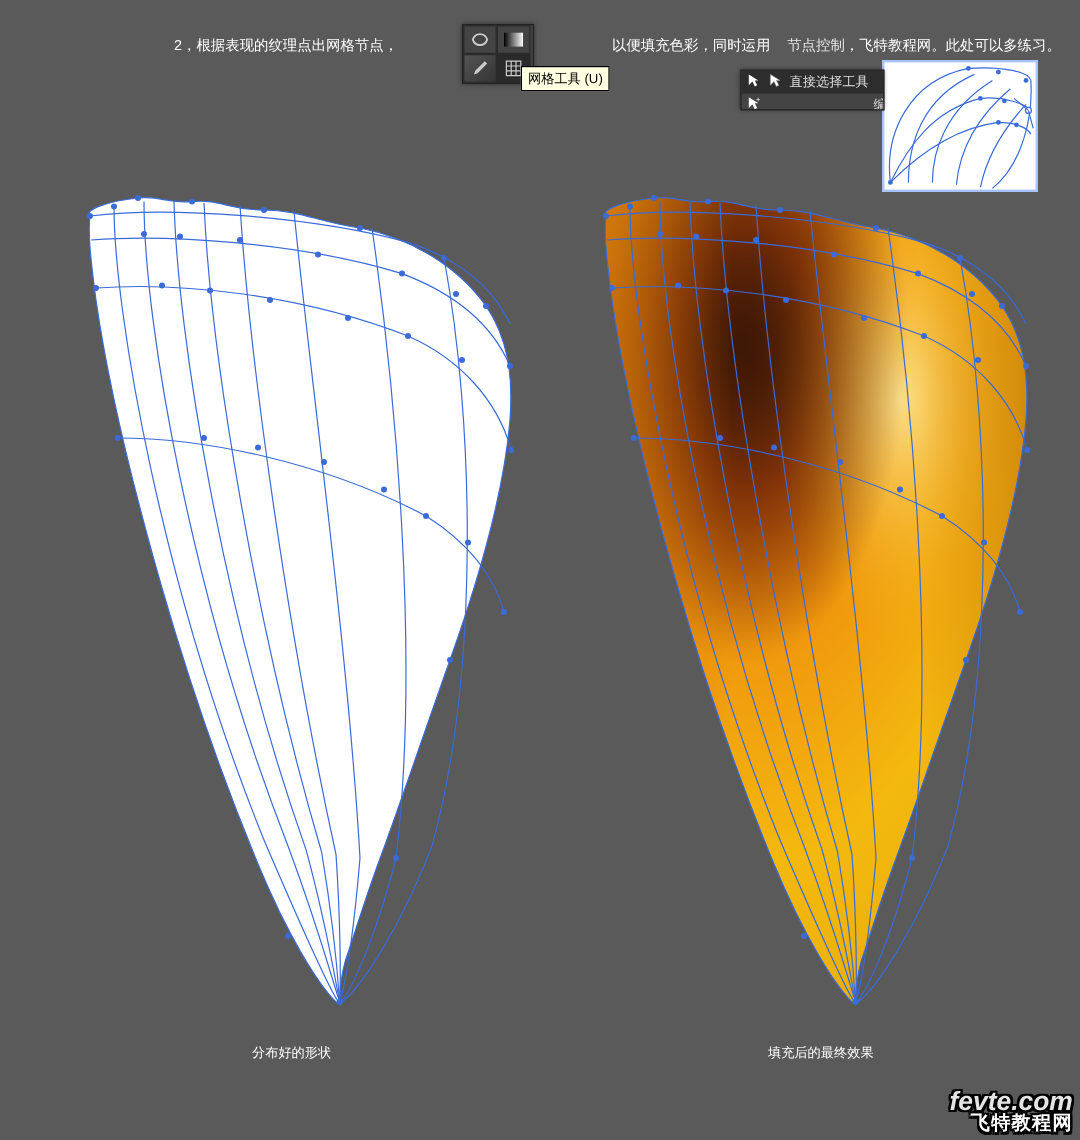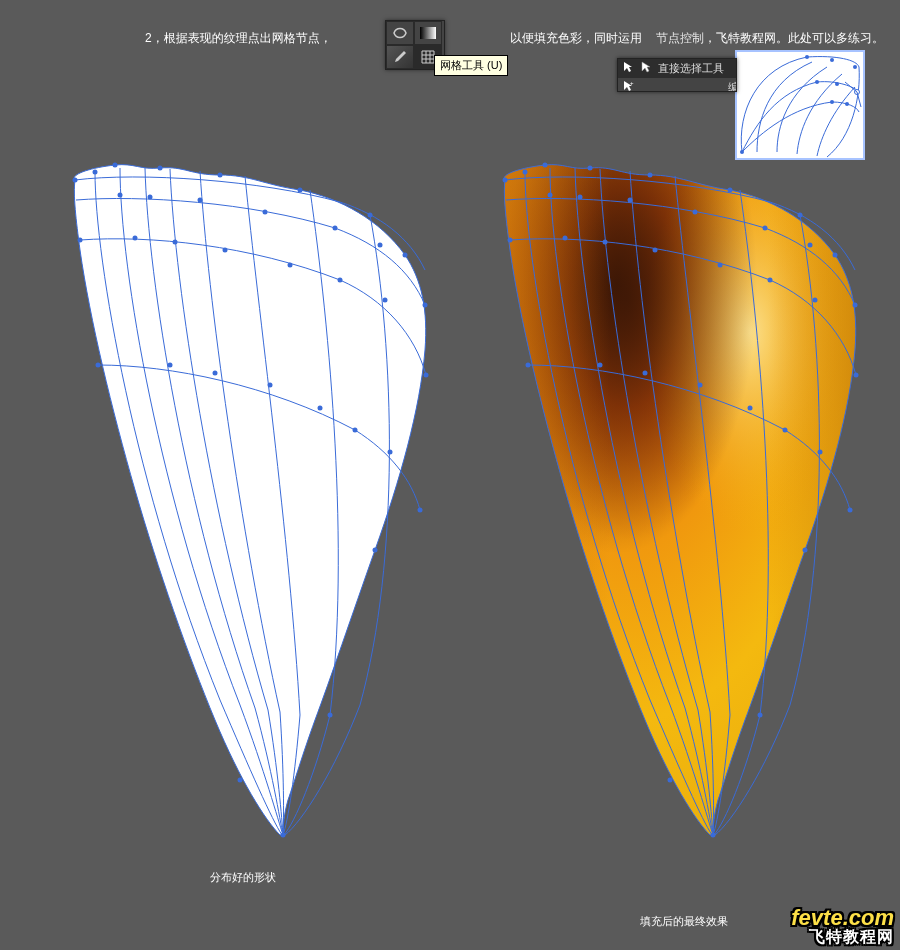--- a/index.html
+++ b/index.html
@@ -110,21 +110,21 @@
   .petal.left  { left: 40px;  top: 0; }
   .petal.right { left: 470px; top: 0; }
 
   .caption {
     position: absolute;
     top: 870px;
     font-size: 11px;
     color: #fff;
   }
   .caption.left  { left: 210px; }
-  .caption.right { left: 640px; margin-top: 44px; }
+  .caption.right { left: 640px; }
 
   
   .thumb {
     position: absolute;
     left: 735px;
     top: 50px;
     width: 130px;
     height: 110px;
     background: #fff;
     border: 2px solid #a7c3ff;
@@ -148,21 +148,21 @@
     right: 6px;
     bottom: 4px;
     text-align: right;
     line-height: 1.05;
   }
   .watermark .wm-top {
     font-family: Arial, sans-serif;
     font-size: 22px;
     font-weight: 900;
     font-style: italic;
-    color: #fde047;
+    color: #e5e5e5;
     text-shadow:
       -2px -2px 0 #000, 2px -2px 0 #000,
       -2px  2px 0 #000, 2px  2px 0 #000,
       -2px 0 0 #000, 2px 0 0 #000,
       0 -2px 0 #000, 0 2px 0 #000;
     margin-top: 30px;
   }
   .watermark .wm-bot {
     font-size: 16px;
     font-weight: 900;

